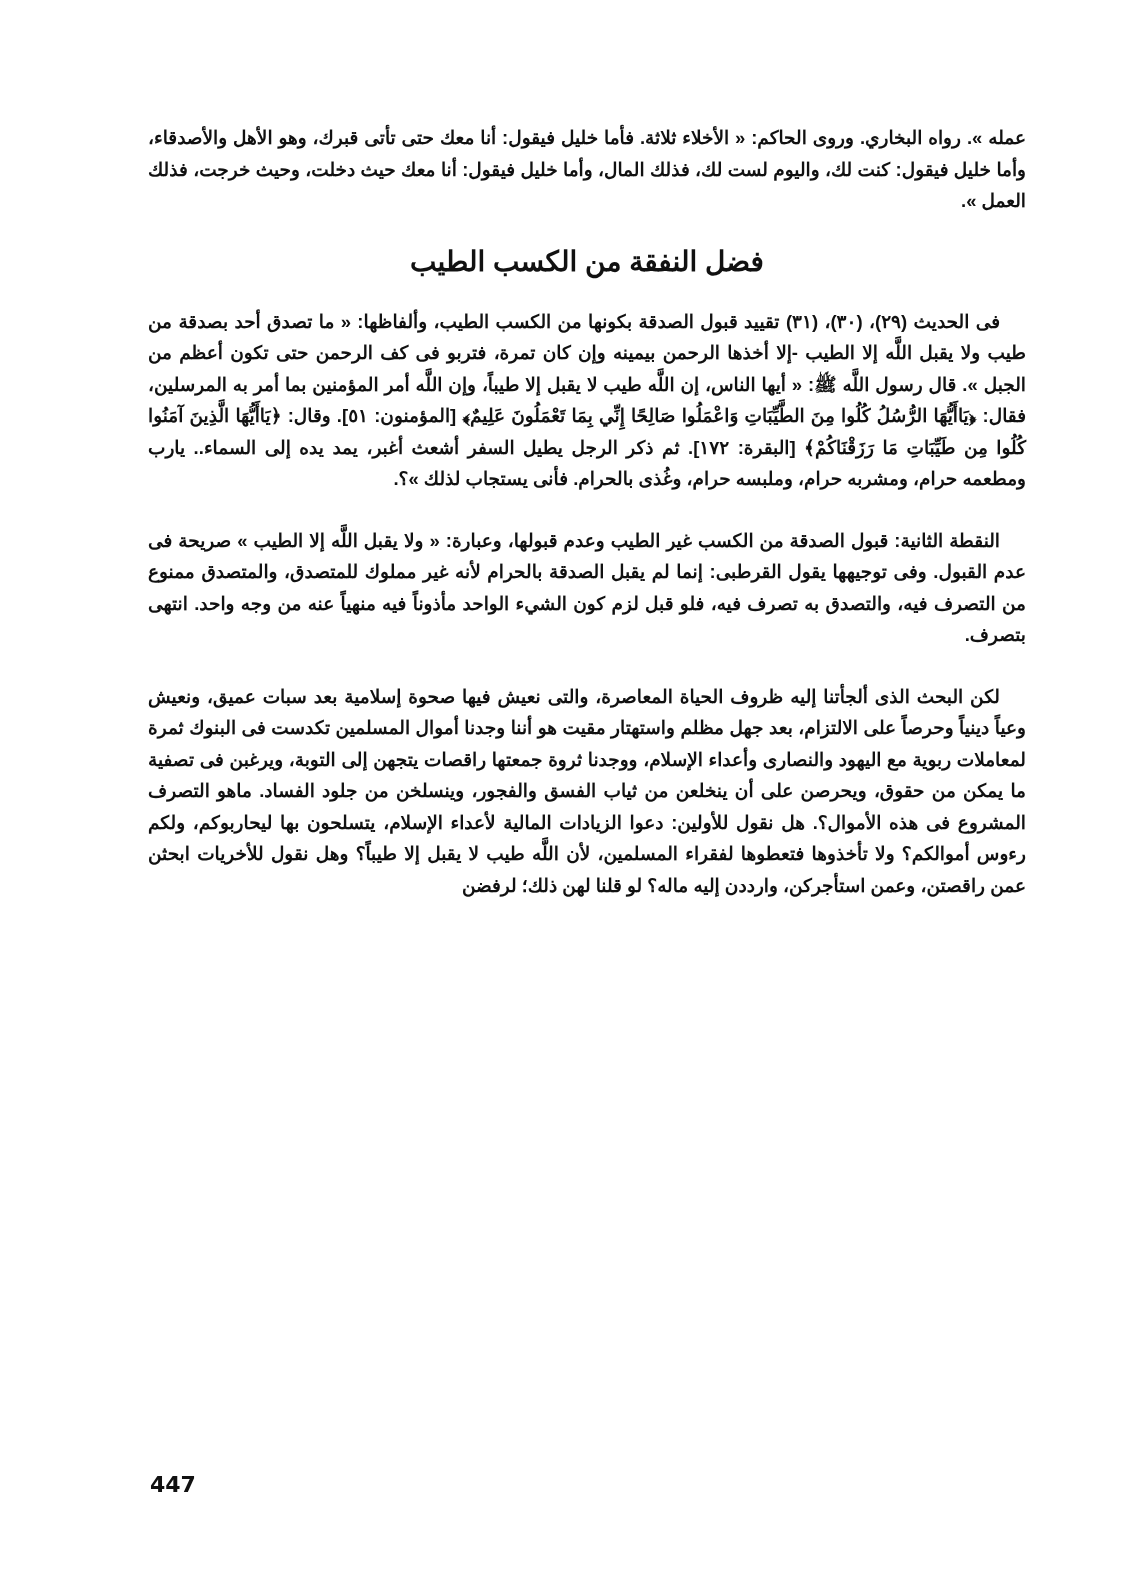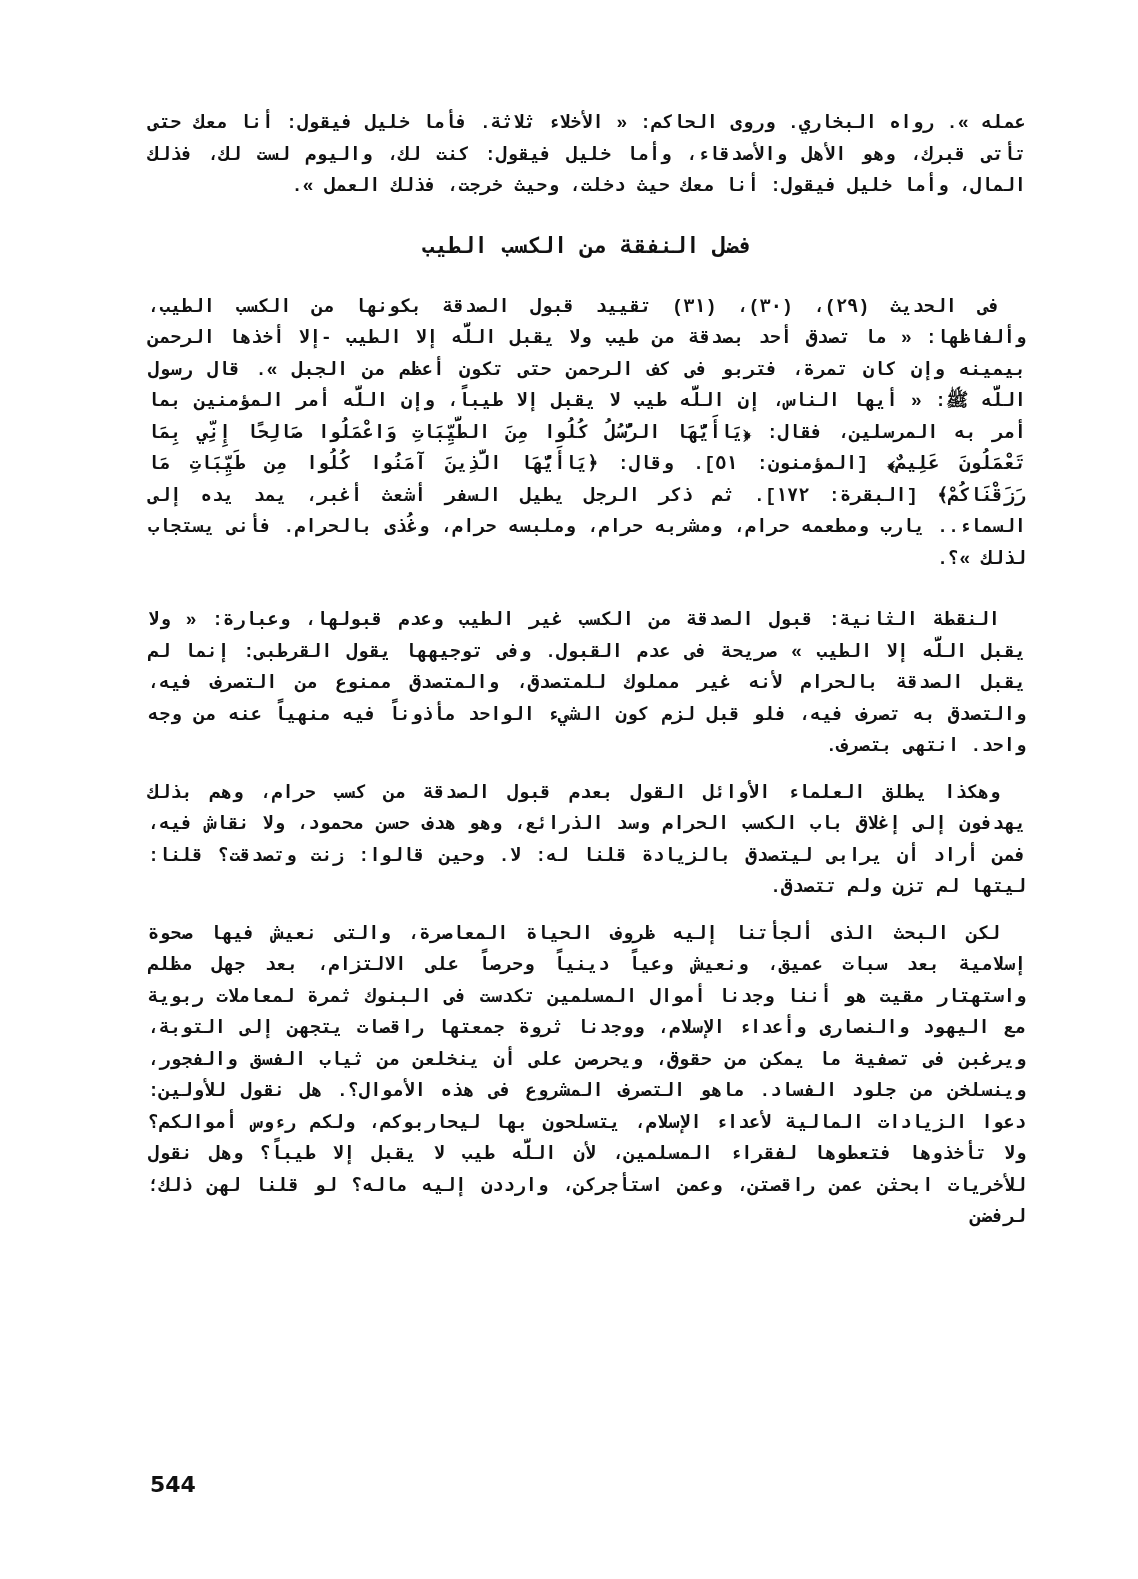--- a/index.html
+++ b/index.html
@@ -1,37 +1,37 @@
 <!DOCTYPE html>
 <html><head>
   <meta charset="utf-8">
   <style>
     html, body { margin: 0; padding: 0; background: #ffffff; }
     body { width: 1138px; height: 1579px; position: relative; overflow: hidden; }
     .page {
       position: absolute;
       left: 148px;
-      top: 108px;
+      top: 122px;
       width: 878px;
       direction: rtl;
       color: #111111;
-      font-family: Liberation Mono, monospace;
+      font-family: Liberation Sans, sans-serif;
       font-size: 18.5px;
       font-weight: bold;
       line-height: 31.5px;
     }
     .para {
       margin: 0;
       text-align: justify;
       text-align-last: right;
     }
     .para.indent { text-indent: 26px; }
     .heading {
       text-align: center;
-      font-size: 22px;
+      font-size: 28px;
       font-weight: bold;
       margin: 28px 0 27px 0;
       line-height: 34px;
     }
     .gap { height: 15px; }
     .quran { font-weight: bold; }
     .page-number {
       position: absolute;
       left: 150px;
       top: 1472px;
@@ -51,19 +51,18 @@
   <div class="heading">فضل النفقة من الكسب الطيب</div>
 
   <p class="para indent"><span>فى الحديث (٢٩)، (٣٠)، (٣١) تقييد قبول الصدقة بكونها من الكسب الطيب، وألفاظها: « ما تصدق أحد بصدقة من طيب ولا يقبل اللَّه إلا الطيب -إلا أخذها الرحمن بيمينه وإن كان تمرة، فتربو فى كف الرحمن حتى تكون أعظم من الجبل ». قال رسول اللَّه ﷺ: « أيها الناس، إن اللَّه طيب لا يقبل إلا طيباً، وإن اللَّه أمر المؤمنين بما أمر به المرسلين، فقال: </span><span class="quran">﴿يَاأَيُّهَا الرُّسُلُ كُلُوا مِنَ الطَّيِّبَاتِ وَاعْمَلُوا صَالِحًا إِنِّي بِمَا تَعْمَلُونَ عَلِيمٌ﴾</span><span> [المؤمنون: ٥١]. وقال: </span><span class="quran">﴿يَاأَيُّهَا الَّذِينَ آمَنُوا كُلُوا مِن طَيِّبَاتِ مَا رَزَقْنَاكُمْ﴾</span><span> [البقرة: ١٧٢]. ثم ذكر الرجل يطيل السفر أشعث أغبر، يمد يده إلى السماء.. يارب ومطعمه حرام، ومشربه حرام، وملبسه حرام، وغُذى بالحرام. فأنى يستجاب لذلك »؟.</span></p>
 
   <div class="gap"></div>
 
   <div class="gap"></div>
   <p class="para indent">النقطة الثانية: قبول الصدقة من الكسب غير الطيب وعدم قبولها، وعبارة: « ولا يقبل اللَّه إلا الطيب » صريحة فى عدم القبول. وفى توجيهها يقول القرطبى: إنما لم يقبل الصدقة بالحرام لأنه غير مملوك للمتصدق، والمتصدق ممنوع من التصرف فيه، والتصدق به تصرف فيه، فلو قبل لزم كون الشيء الواحد مأذوناً فيه منهياً عنه من وجه واحد. انتهى بتصرف.</p>
 
   <div class="gap"></div>
-  <p class="para indent">وهكذا يطلق العلماء الأوائل القول بعدم قبول الصدقة من كسب حرام، وهم بذلك يهدفون إلى إغلاق باب الكسب الحرام وسد الذرائع، وهو هدف حسن محمود، ولا نقاش فيه، فمن أراد أن يرابى ليتصدق بالزيادة قلنا له: لا. وحين قالوا: زنت وتصدقت؟ قلنا: ليتها لم تزن ولم تتصدق.</p>
 
   <div class="gap"></div>
   <p class="para indent">لكن البحث الذى ألجأتنا إليه ظروف الحياة المعاصرة، والتى نعيش فيها صحوة إسلامية بعد سبات عميق، ونعيش وعياً دينياً وحرصاً على الالتزام، بعد جهل مظلم واستهتار مقيت هو أننا وجدنا أموال المسلمين تكدست فى البنوك ثمرة لمعاملات ربوية مع اليهود والنصارى وأعداء الإسلام، ووجدنا ثروة جمعتها راقصات يتجهن إلى التوبة، ويرغبن فى تصفية ما يمكن من حقوق، ويحرصن على أن ينخلعن من ثياب الفسق والفجور، وينسلخن من جلود الفساد. ماهو التصرف المشروع فى هذه الأموال؟. هل نقول للأولين: دعوا الزيادات المالية لأعداء الإسلام، يتسلحون بها ليحاربوكم، ولكم رءوس أموالكم؟ ولا تأخذوها فتعطوها لفقراء المسلمين، لأن اللَّه طيب لا يقبل إلا طيباً؟ وهل نقول للأخريات ابحثن عمن راقصتن، وعمن استأجركن، وارددن إليه ماله؟ لو قلنا لهن ذلك؛ لرفضن</p>
 </div>
 
-<div class="page-number">544</div>
+<div class="page-number">447</div>
 
 </body></html>

